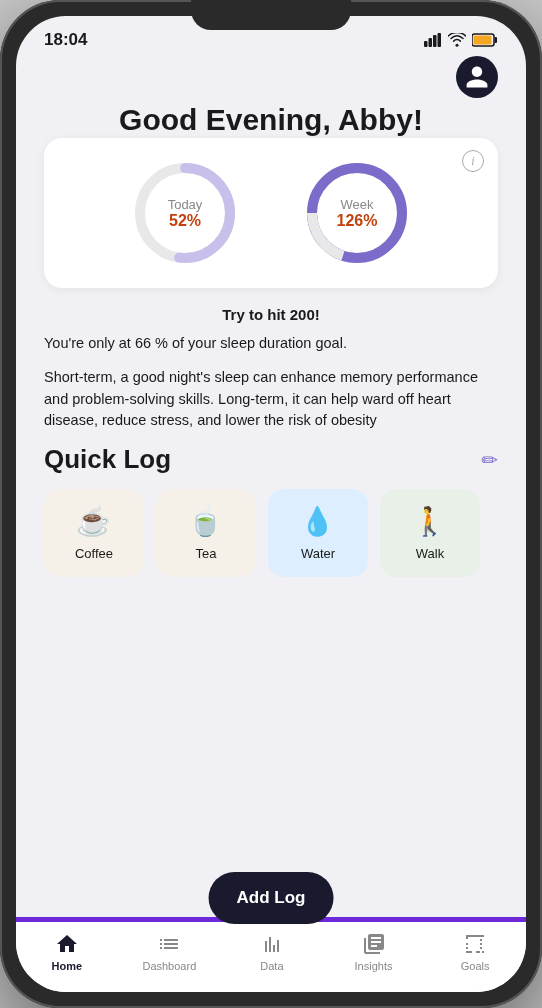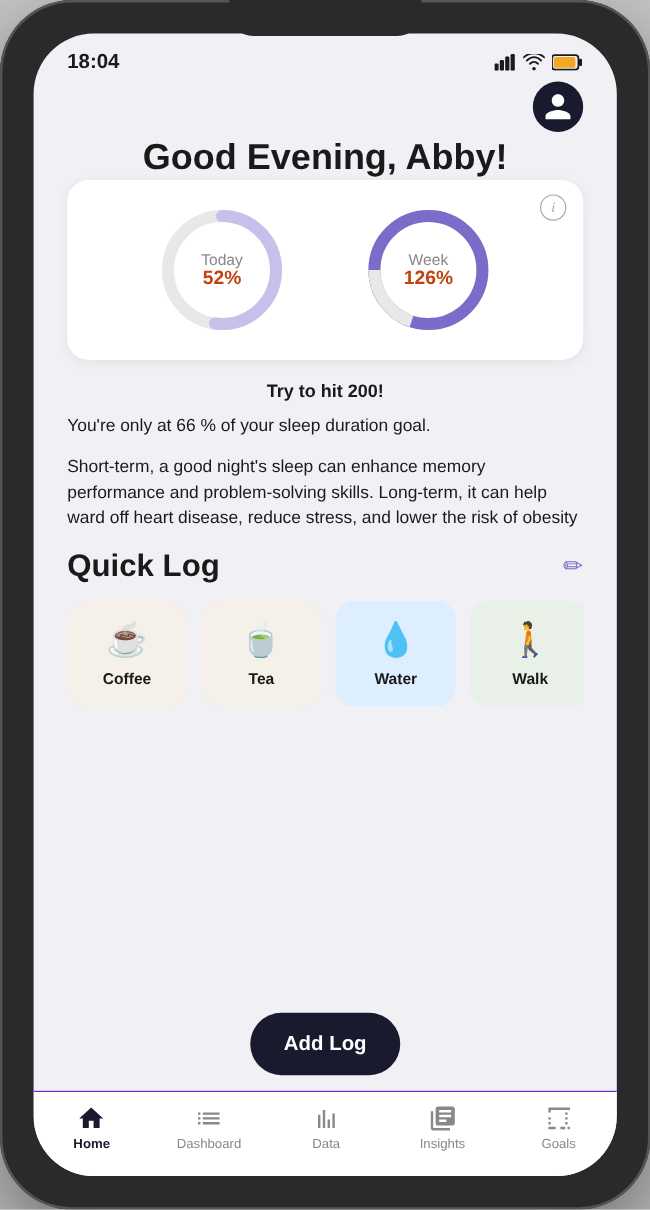--- a/index.html
+++ b/index.html
@@ -9,21 +9,21 @@
       justify-content: center;
       align-items: center;
       min-height: 100vh;
       font-family: -apple-system, BlinkMacSystemFont, 'Segoe UI', sans-serif;
     }
     .phone-frame {
       width: 542px;
       height: 1008px;
       background: #2a2a2a;
       border-radius: 60px;
-      padding: 28px;
+      padding: 16px;
       position: relative;
       box-shadow: 0 30px 80px rgba(0,0,0,0.5), inset 0 0 0 2px #555;
     }
     .phone-screen {
       width: 100%;
       height: 100%;
       background: #f0f0f5;
       border-radius: 50px;
       overflow: hidden;
       position: relative;
@@ -216,50 +216,50 @@
       align-items: center;
       justify-content: center;
       gap: 8px;
       flex-shrink: 0;
     }
     .log-item-icon {
       font-size: 28px;
     }
     .log-item-label {
       font-size: 13px;
-      font-weight: 700;
+      font-weight: 400;
       color: #1a1a1a;
     }
     .log-item.water {
       background: #ddeeff;
     }
     .log-item.walk {
       background: #e8f0e8;
     }
     
     .add-log-btn {
       background: #1a1a2e;
       color: white;
       border: none;
       border-radius: 30px;
       padding: 16px 28px;
       font-size: 17px;
       font-weight: 600;
       position: absolute;
       left: 50%;
       transform: translateX(-50%);
-      bottom: 84px;
+      bottom: 68px;
       z-index: 20;
       white-space: nowrap;
       cursor: pointer;
     }
     
     .bottom-nav {
       background: white;
-      border-top: 1px solid #6d28d9;
+      border-top: 5px solid #6d28d9;
       display: flex;
       justify-content: space-around;
       align-items: center;
       padding: 10px 0 20px;
       flex-shrink: 0;
     }
     .nav-item {
       display: flex;
       flex-direction: column;
       align-items: center;

